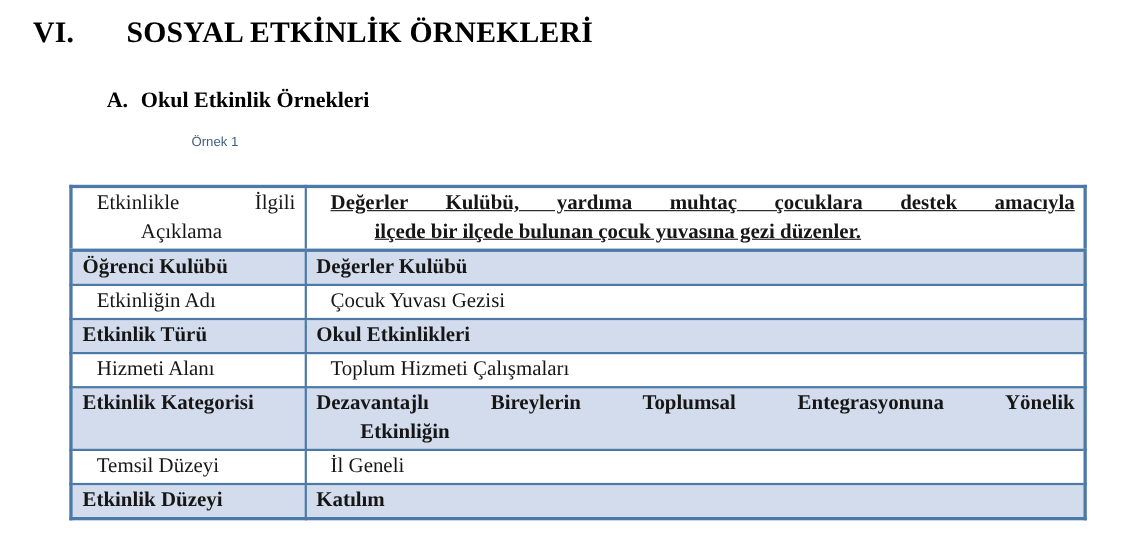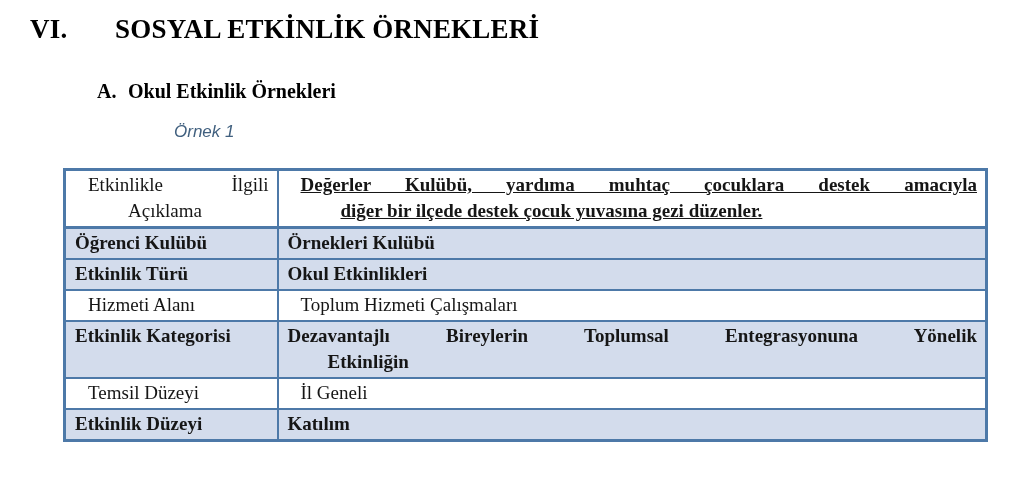--- a/index.html
+++ b/index.html
@@ -32,21 +32,21 @@
     position:absolute;left:97px;top:80px;
     display:flex;align-items:baseline;
     font-weight:bold;font-size:20px;
     color:#000;
   }
   .subheading .num{display:inline-block;width:31px;}
 
   .example-label{
     position:absolute;left:174px;top:122px;
     font-family:"Liberation Sans", sans-serif;
-    font-style:italic;font-size:17px;font-weight:500;
+    font-size:12px;font-weight:500;
     color:var(--example);
   }
 
   table.example{
     position:absolute;left:63px;top:168px;
     width:925px;
     border-collapse:collapse;
     table-layout:fixed;
     border:3px solid var(--border);
     font-size:19px;
@@ -89,26 +89,30 @@
         <col class="c2">
       </colgroup>
     <tbody>
         <tr class="plain">
           <td>
             <div class="jline">Etkinlikle İlgili</div>
             <div class="lline">Açıklama</div>
           </td>
           <td class="bold">
             <div class="jline">Değerler Kulübü, yardıma muhtaç çocuklara destek amacıyla</div>
-            <div class="lline">diğer bir ilçede destek çocuk yuvasına gezi düzenler.</div>
+            <div class="lline">ilçede bir ilçede bulunan çocuk yuvasına gezi düzenler.</div>
           </td>
         </tr>
         <tr class="shaded">
           <td>Öğrenci Kulübü</td>
-          <td class="">Örnekleri Kulübü</td>
+          <td class="">Değerler Kulübü</td>
+        </tr>
+        <tr class="plain">
+          <td>Etkinliğin Adı</td>
+          <td class="">Çocuk Yuvası Gezisi</td>
         </tr>
         <tr class="shaded">
           <td>Etkinlik Türü</td>
           <td class="">Okul Etkinlikleri</td>
         </tr>
         <tr class="plain">
           <td>Hizmeti Alanı</td>
           <td class="">Toplum Hizmeti Çalışmaları</td>
         </tr>
         <tr class="shaded">

